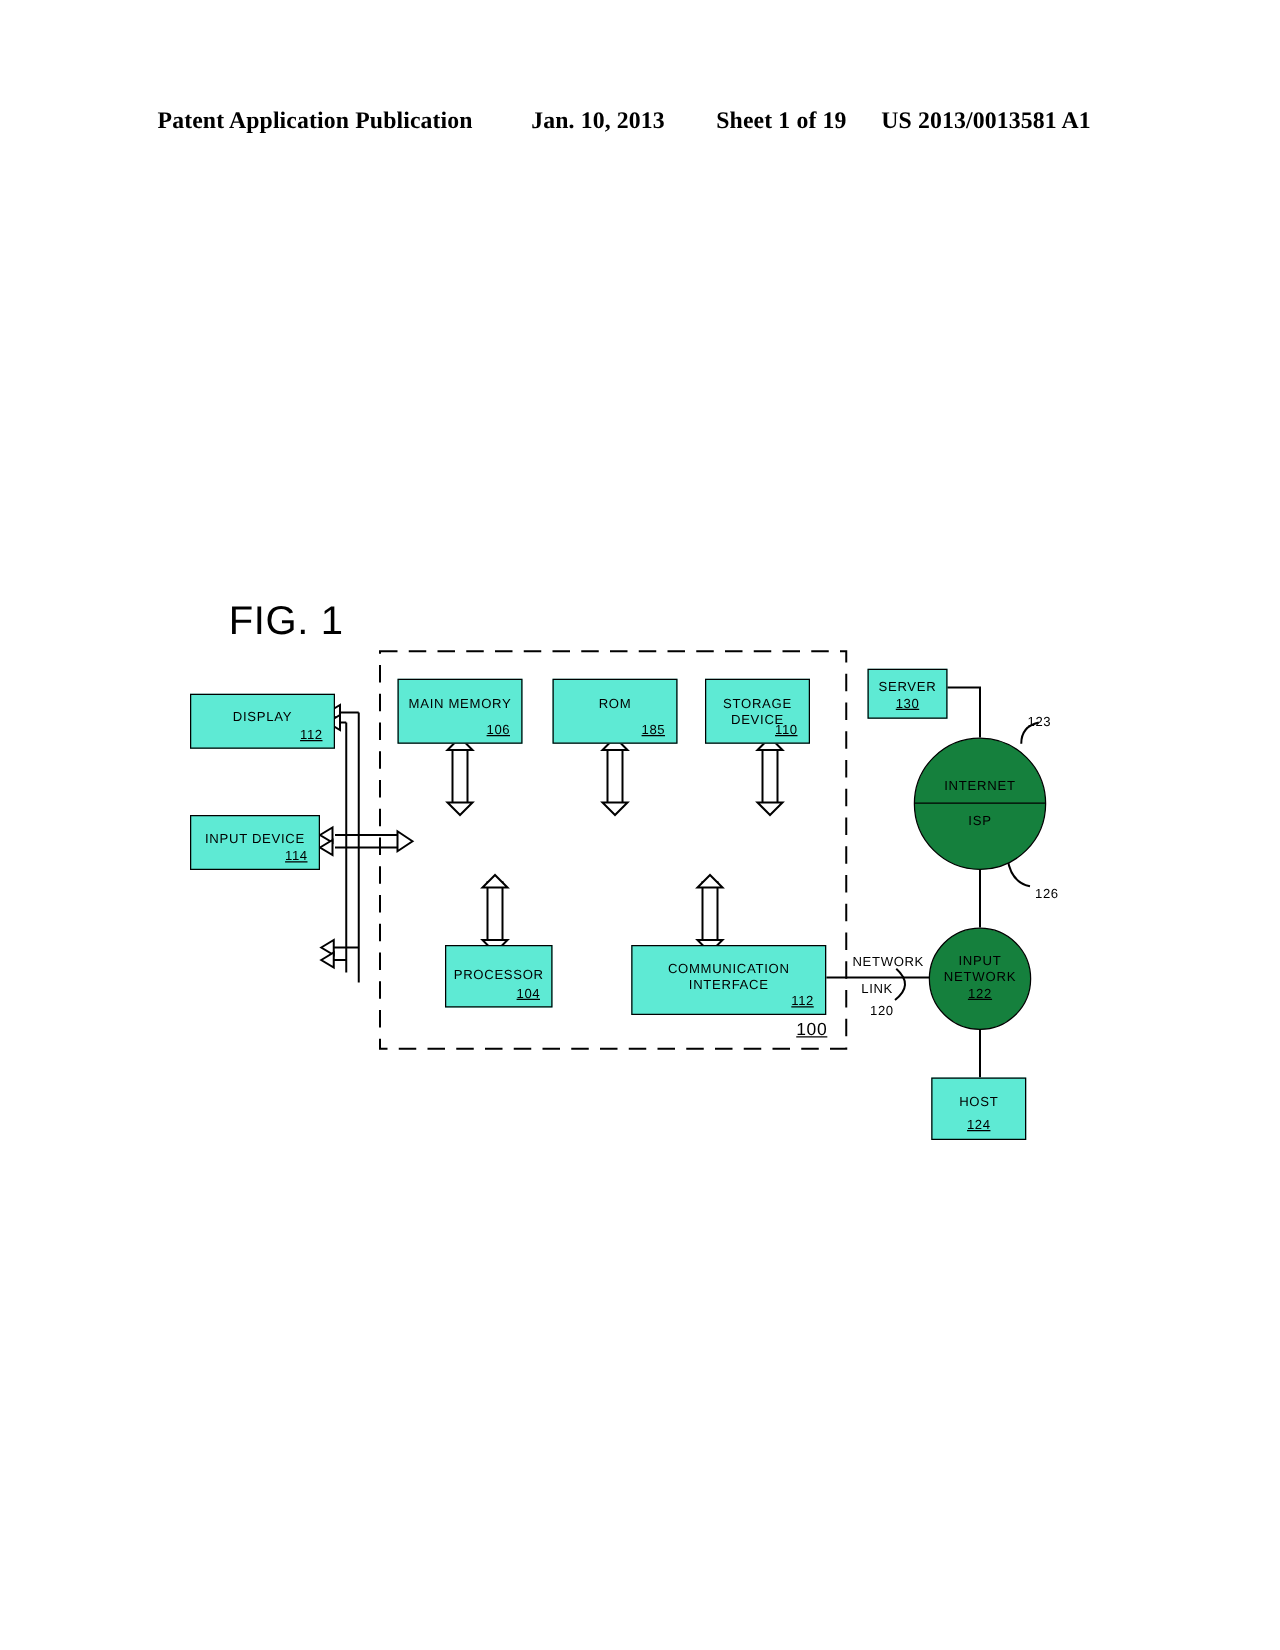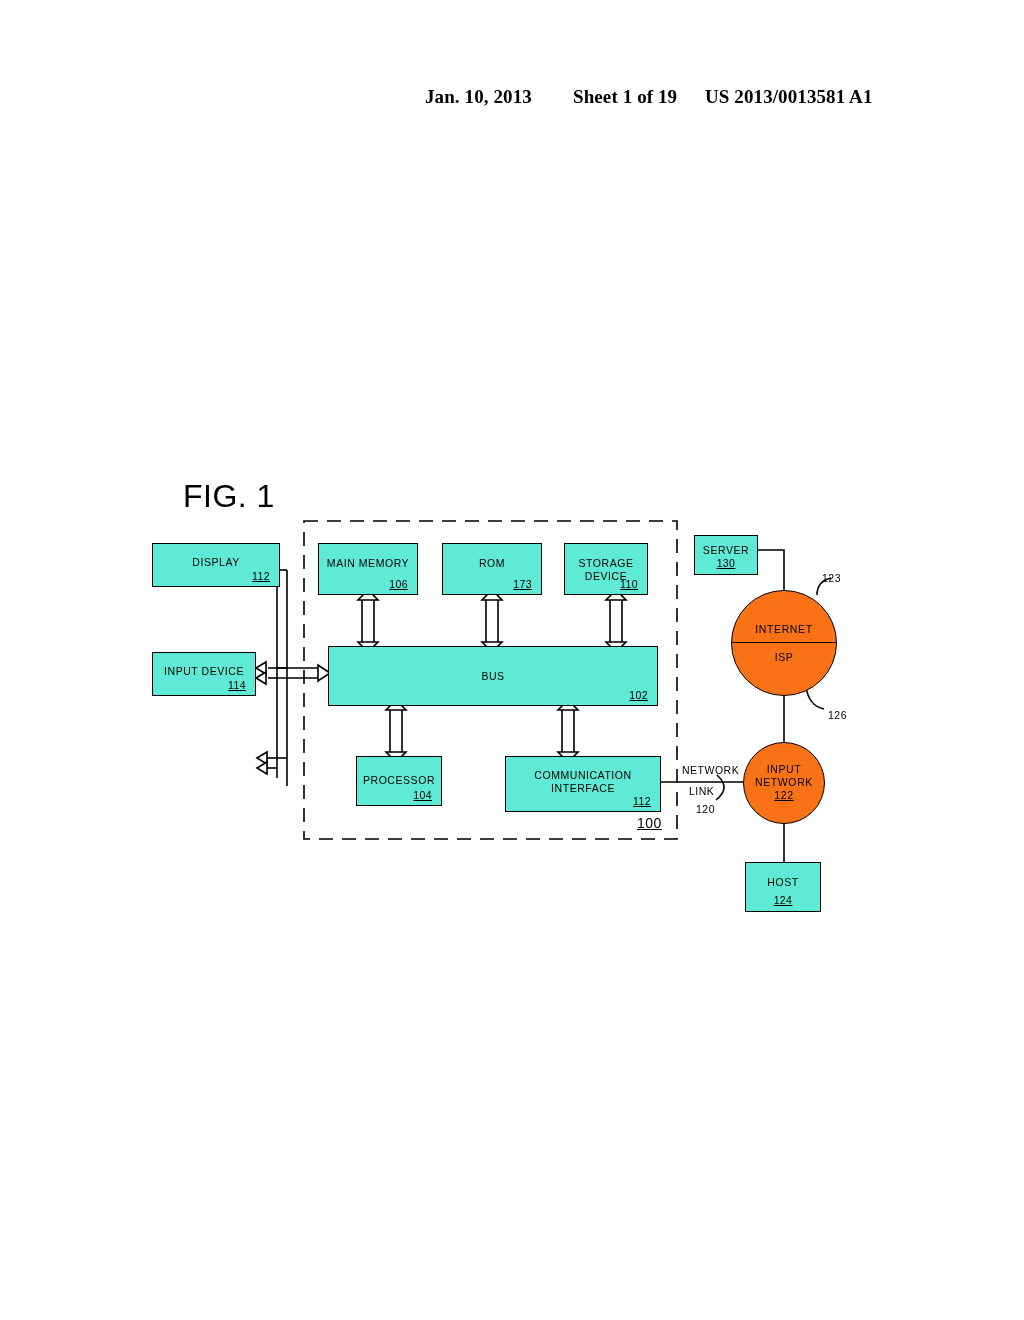--- a/index.html
+++ b/index.html
@@ -87,21 +87,21 @@
     text-align: center;
     bottom: 5px;
   }
 
   
   .circ {
     position: absolute;
     box-sizing: border-box;
     border: 1.6px solid #000;
     border-radius: 50%;
-    background: #f97316;
+    background: #15803d;
   }
   .circ .ctext {
     position: absolute;
     left: 0;
     width: 100%;
     text-align: center;
     font-size: 10.5px;
     letter-spacing: 0.6px;
     line-height: 13px;
   }
@@ -122,20 +122,21 @@
     white-space: nowrap;
     font-family: "Liberation Sans", sans-serif;
   }
   .anno.big { font-size: 14px; }
   .anno.u { text-decoration: underline; }
 </style>
 </head>
 <body>
 
 <div class="page-header">
+  <span class="hdr-pub">Patent Application Publication</span>
   <span class="hdr-date">Jan. 10, 2013</span>
   <span class="hdr-sheet">Sheet 1 of 19</span>
   <span class="hdr-num">US 2013/0013581 A1</span>
 </div>
 
 <div id="figure">
 
   <svg width="1024" height="1320" viewBox="0 0 1024 1320" style="position:absolute;left:0;top:0;">
     <defs>
       
@@ -215,50 +216,46 @@
 
       <polygon points="568,700 558,710 578,710"></polygon>
       <polygon points="568,762 558,752 578,752"></polygon>
     </g>
   </svg>
 
   <div class="fig-title">FIG. 1</div>
 
   <div class="anno big u" style="left:637px; top:815px;">100</div>
 
-  <div class="node" style="left:152px; top:543px; width:128px; height:44px;padding-left:32px;">
+  <div class="node" style="left:152px; top:555px; width:116px; height:44px;padding-left:32px;">
     <div class="label" style="top:12px;">DISPLAY</div>
     <div class="ref">112</div>
   </div>
 
   <div class="node" style="left:152px; top:652px; width:104px; height:44px;">
     <div class="label" style="top:12px;">INPUT DEVICE</div>
     <div class="ref">114</div>
   </div>
 
 
   <div class="node" style="left:318px; top:543px; width:100px; height:52px;">
     <div class="label" style="top:13px;">MAIN MEMORY</div>
     <div class="ref">106</div>
   </div>
 
   <div class="node" style="left:442px; top:543px; width:100px; height:52px;">
     <div class="label" style="top:13px;">ROM</div>
-    <div class="ref">173</div>
+    <div class="ref">185</div>
   </div>
 
   <div class="node" style="left:564px; top:543px; width:84px; height:52px;">
     <div class="label" style="top:13px;">STORAGE DEVICE</div>
     <div class="ref">110</div>
   </div>
 
-  <div class="node" style="left:328px; top:646px; width:330px; height:60px;">
-    <div class="label" style="top:23px;">BUS</div>
-    <div class="ref">102</div>
-  </div>
 
   <div class="node" style="left:356px; top:756px; width:86px; height:50px;">
     <div class="label" style="top:17px;">PROCESSOR</div>
     <div class="ref">104</div>
   </div>
 
   <div class="node" style="left:505px; top:756px; width:156px; height:56px;">
     <div class="label" style="top:12px;">COMMUNICATION</div>
     <div class="label" style="top:25px;">INTERFACE</div>
     <div class="ref">112</div>

